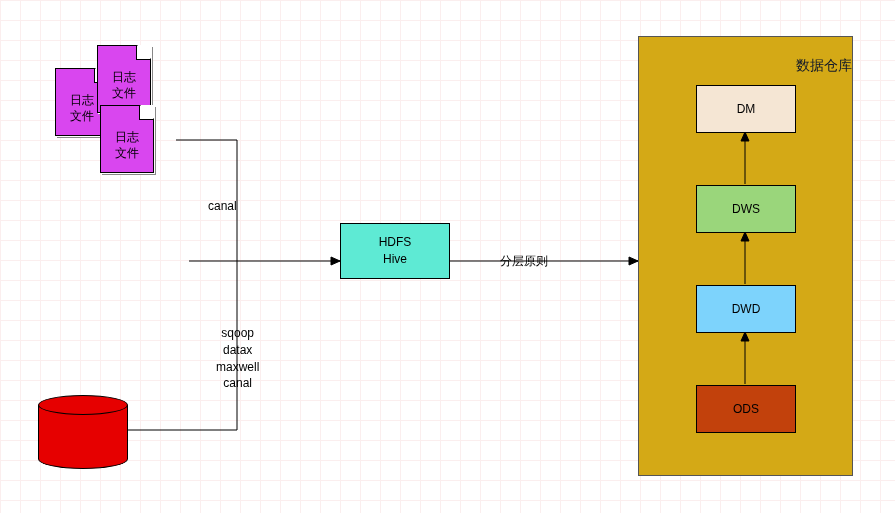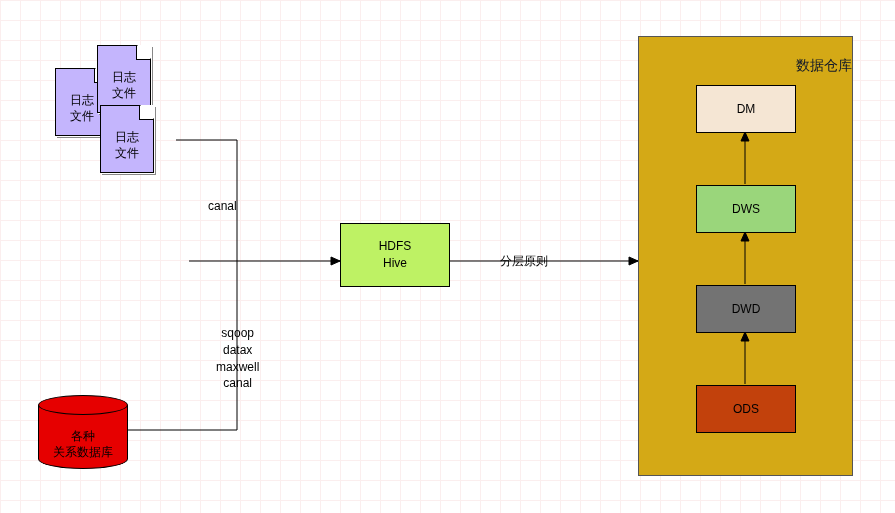--- a/index.html
+++ b/index.html
@@ -1,34 +1,34 @@
 <!DOCTYPE html>
 <html><head>
 <meta charset="utf-8">
 <style>
 *{box-sizing:border-box;margin:0;padding:0}
 body{width:895px;height:513px;background:#fff;position:relative;font-family:Arial,sans-serif;font-size:12px}
 .grid{position:absolute;inset:0;background-image:linear-gradient(#f5d0d0 1px,transparent 1px),linear-gradient(90deg,#f5d0d0 1px,transparent 1px);background-size:20px 20px;opacity:.35}
 .el{position:absolute}
-.doc{width:54px;height:68px;background:#c4b5fd;border:1px solid #000;box-shadow:1px 1px 0 #fff,2px 2px 0 #888}
+.doc{width:54px;height:68px;background:#d946ef;border:1px solid #000;box-shadow:1px 1px 0 #fff,2px 2px 0 #888}
 .doc .fold{position:absolute;top:0;right:0;width:14px;height:14px;background:#fff;border-left:1px solid #000;border-bottom:1px solid #000}
 .doc .fold:before{content:"";position:absolute;top:-1px;right:-1px;width:0;height:0;border-top:14px solid #fff;border-left:14px solid transparent}
 .doc .t{position:absolute;top:24px;left:0;right:0;text-align:center;line-height:1.3}
 .cyl{width:90px;height:80px}
 .cyl .top{width:90px;height:20px;border-radius:50%/50%;background:#e60000;border:1px solid #000;position:absolute;top:0}
 .cyl .body{width:90px;height:64px;background:#e60000;border-left:1px solid #000;border-right:1px solid #000;position:absolute;top:10px;border-radius:0 0 45px 45px/0 0 10px 10px;border-bottom:1px solid #000}
 .cyl .t{position:absolute;top:34px;left:0;right:0;text-align:center;line-height:1.3;z-index:2}
 .box{border:1px solid #000;display:flex;align-items:center;justify-content:center;text-align:center;line-height:1.4}
-.hdfs{width:110px;height:64px;background:#bef264}
+.hdfs{width:110px;height:56px;background:#5eead4}
 .dw{width:215px;height:440px;background:#d4a916;border:1px solid #555}
 .dwtitle{position:absolute;top:20px;left:0;right:0;text-align:right;color:#0f172a;font-size:14px}
 .layer{width:100px;height:48px;position:absolute;left:57px}
 .dm{background:#f5e6d4}
 .dws{background:#9ad67b}
-.dwd{background:#737373}
+.dwd{background:#7dd3fc}
 .ods{background:#c2410c}
 .lbl{position:absolute;text-align:center;line-height:1.4;background:transparent}
 svg{position:absolute;inset:0;width:895px;height:513px;pointer-events:none}
 svg line,svg path{stroke:#000;stroke-width:1;fill:none}
 .arrw{fill:#000}
 </style>
 </head>
 <body>
 <div class="grid"></div>
 
@@ -41,21 +41,20 @@
     <div class="t">日志<br>文件</div>
   </div>
 <div class="el doc" style="left:100px;top:105px">
     <div class="fold"></div>
     <div class="t">日志<br>文件</div>
   </div>
 
 <div class="el cyl" style="left:38px;top:395px">
   <div class="body"></div>
     <div class="top"></div>
-  <div class="t">各种<br>关系数据库</div>
 </div>
 
 <div class="el box hdfs" style="left:340px;top:223px">
   <span>HDFS<br>Hive</span>
 </div>
 
 <div class="el lbl" style="left:208px;top:198px"><span>canal</span></div>
 <div class="el lbl" style="left:216px;top:325px;text-align:center"><span>sqoop<br>datax<br>maxwell<br>canal</span></div>
 <div class="el lbl" style="left:500px;top:253px"><span>分层原则</span></div>
 

